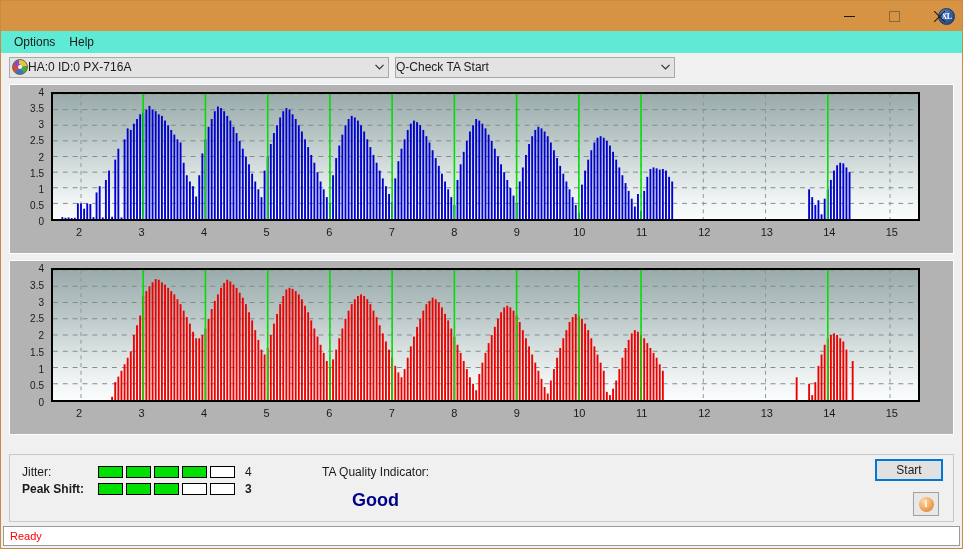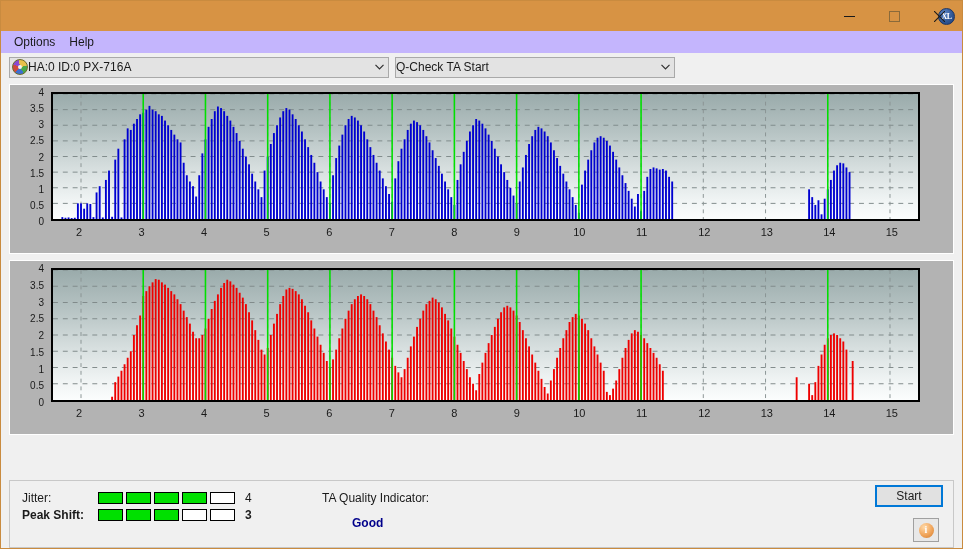--- a/index.html
+++ b/index.html
@@ -57,21 +57,21 @@
   .win-btn {
     width: 45px; height: 30px;
     display: flex; align-items: center; justify-content: center;
     color: #1a1a1a;
   }
   .win-btn svg { display: block; }
 
   
   .menubar {
     height: 22px;
-    background: #c4b5fd;
+    background: #5eead4;
     display: flex;
     align-items: center;
     padding-left: 6px;
     flex: 0 0 auto;
   }
   .menu-item {
     font-size: 12px;
     color: #1a1a1a;
     padding: 2px 7px;
   }
@@ -235,21 +235,21 @@
   .ta-block {
     position: absolute;
     left: 312px; top: 10px;
     text-align: left;
   }
   .ta-title {
     font-size: 12px;
     color: #1a1a1a;
   }
   .ta-value {
-    font-size: 12px;
+    font-size: 18px;
     font-weight: bold;
     color: #00008b;
     margin-top: 11px;
     margin-left: 30px;
   }
   .start-btn {
     position: absolute;
     right: 10px; top: 4px;
     width: 68px; height: 22px;
     background: #e1e1e1;
@@ -925,14 +925,17 @@
       <div class="ta-value">Good</div>
     </div>
 
     <button class="start-btn">Start</button>
 
     <div class="info-btn">
       <div class="info-glyph">i</div>
     </div>
   </div>
 
+  <div class="statusbar">
+    <div class="status-text">Ready</div>
+  </div>
 
 </div>
 
 </body></html>

